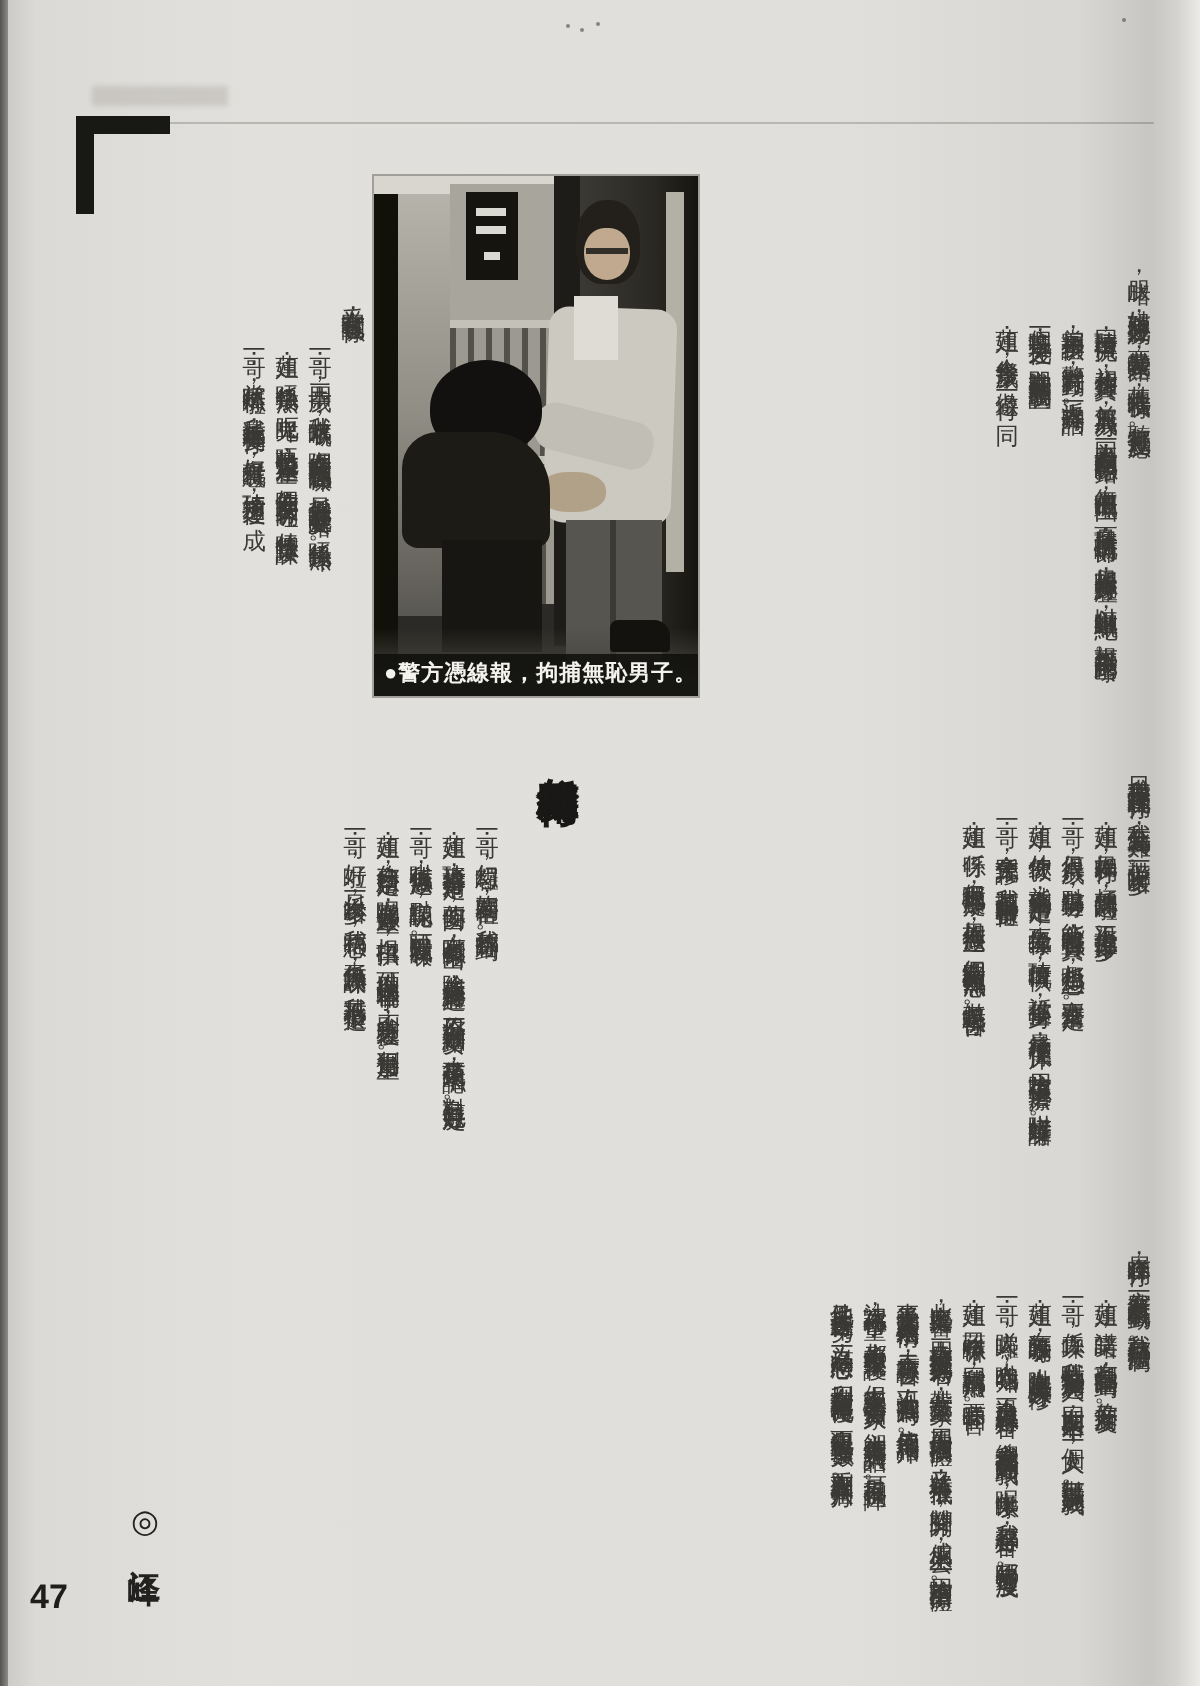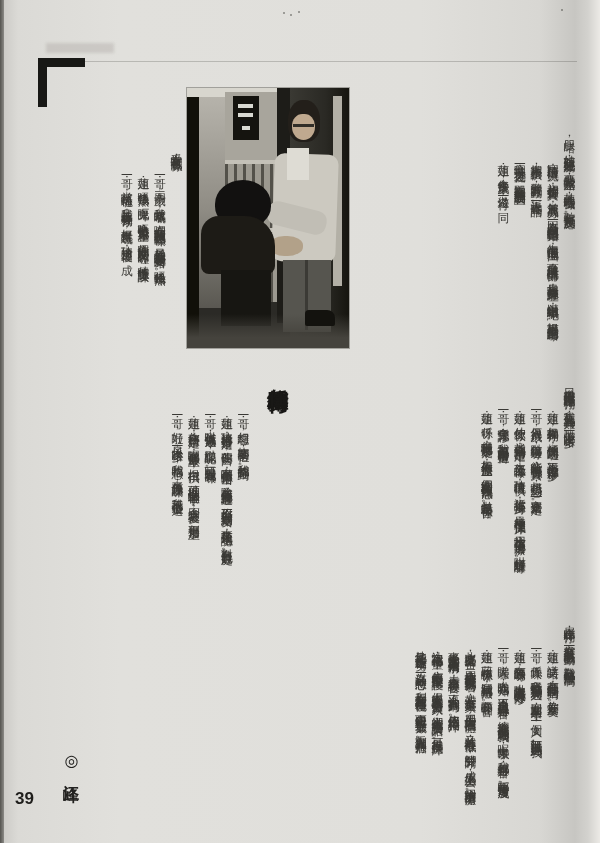--- a/index.html
+++ b/index.html
@@ -108,20 +108,21 @@
     <div class="abs ph-glasses"></div>
     <div class="abs ph-sleeve"></div>
     <div class="abs ph-hands"></div>
     <div class="abs ph-bowhead"></div>
     <div class="abs ph-bowback"></div>
     <div class="abs ph-bowlegs"></div>
     <div class="abs ph-jeans"></div>
     <div class="abs ph-seam"></div>
     <div class="abs ph-floor"></div>
     <div class="abs ph-boot"></div>
+    <div class="abs ph-caption">●警方憑線報，拘捕無恥男子。</div>
   </div>
 
   <div class="abs vtext" style="left:352px;top:131px;width:226px;height:225px;">
       <p class="cont">服啫，姑姐聽完之後好嬲，要帶我嚟差館，其他人唔信我呀，聽完都無乜反應。</p>
       <p>同琦琦落完口供，初步相信好真實，並無屈人成分，因為一哥以前同佢關係唔錯，無中傷佢嘅理由，而且琦琦所講嘅情節，如果唔係親身經歷，以佢咁細嘅年紀，根本無可能作到出嚟。</p>
       <p>掌握初步證供，警方展開行動，派人捉一哥問話。</p>
       <p>個晚一哥玩完之後，立即被送到差館協助調查。</p>
       <p>蓮姐：今年幾多歲，做邊一行，同</p>
     </div>
 
@@ -159,15 +160,15 @@
       <p>一哥：睇人囉，人哋我唔知，不過自己真係忍得好辛苦，總之我女朋友係滿足唔到我，呢十年以嚟，我都忍得好辛苦，都唔知去邊度發洩。</p>
       <p>蓮姐：藉口咋係嘛？同我講都無用，要睇吓個官。</p>
       <p>此案上庭提審，三十四歲被告被控以玩狗仔為名，帶八歲女童返家，用手伸入內衣撫摸下體，又將其短褲扯低，雙腳分開，成個人坐上去，用陰莖磨擦下體。</p>
       <p>事後受害女童的家人寫信求情，表示會原諒被告，不過法官在判刑時，依然用嚴詞指斥。</p>
       <p>法官認為任何小童，都依賴家中至親保護，但本案受害人將事情告知家人，卻被人責問是否講大話，可見得不到保障。</p>
       <p>他又指斥被告行為卑劣，為滿足一時慾念，利用女童對其信任而侵犯，而侵犯過程近乎強姦，重判入獄四年八個月。</p>
     </div>
 
   <div class="abs author" style="left:60px;top:751px;height:70px;">◎江峰</div>
 
-  <div class="abs pagenum" style="left:15px;top:789px;">39</div>
+  <div class="abs pagenum" style="left:15px;top:789px;">47</div>
 
 </div>
 
 </body></html>

